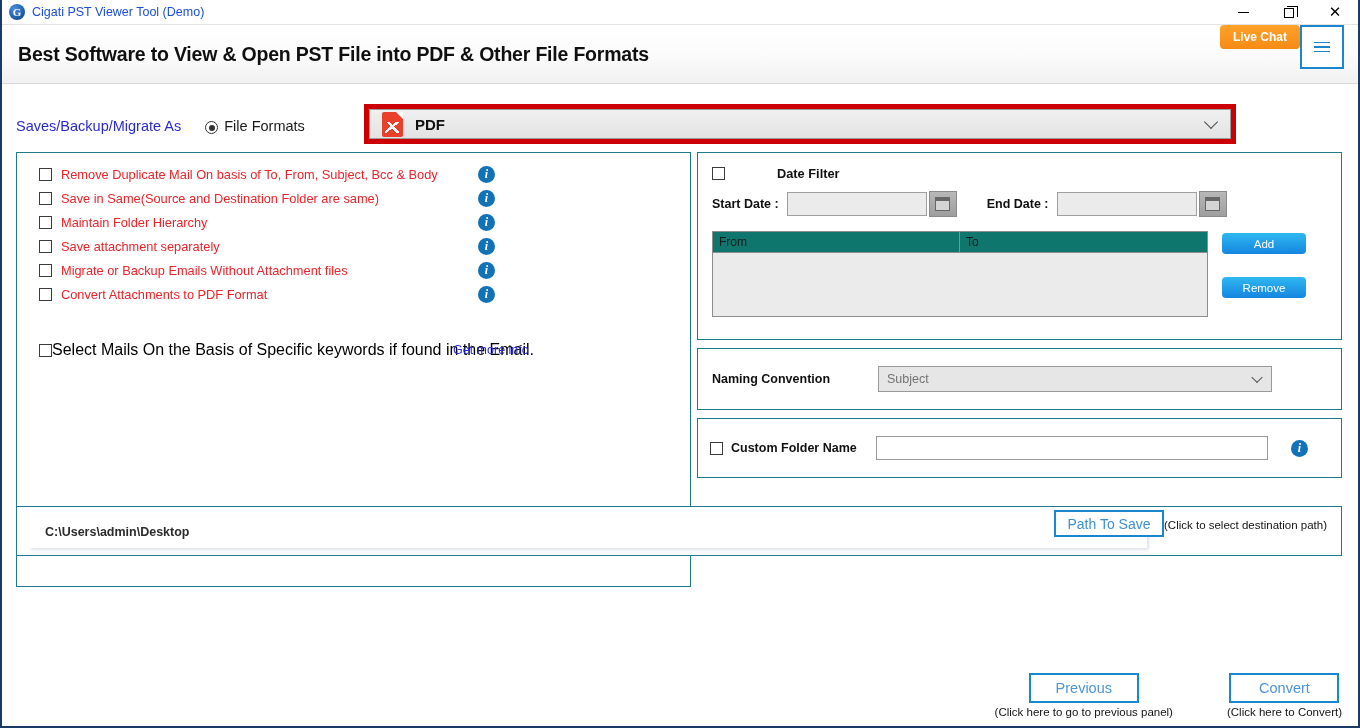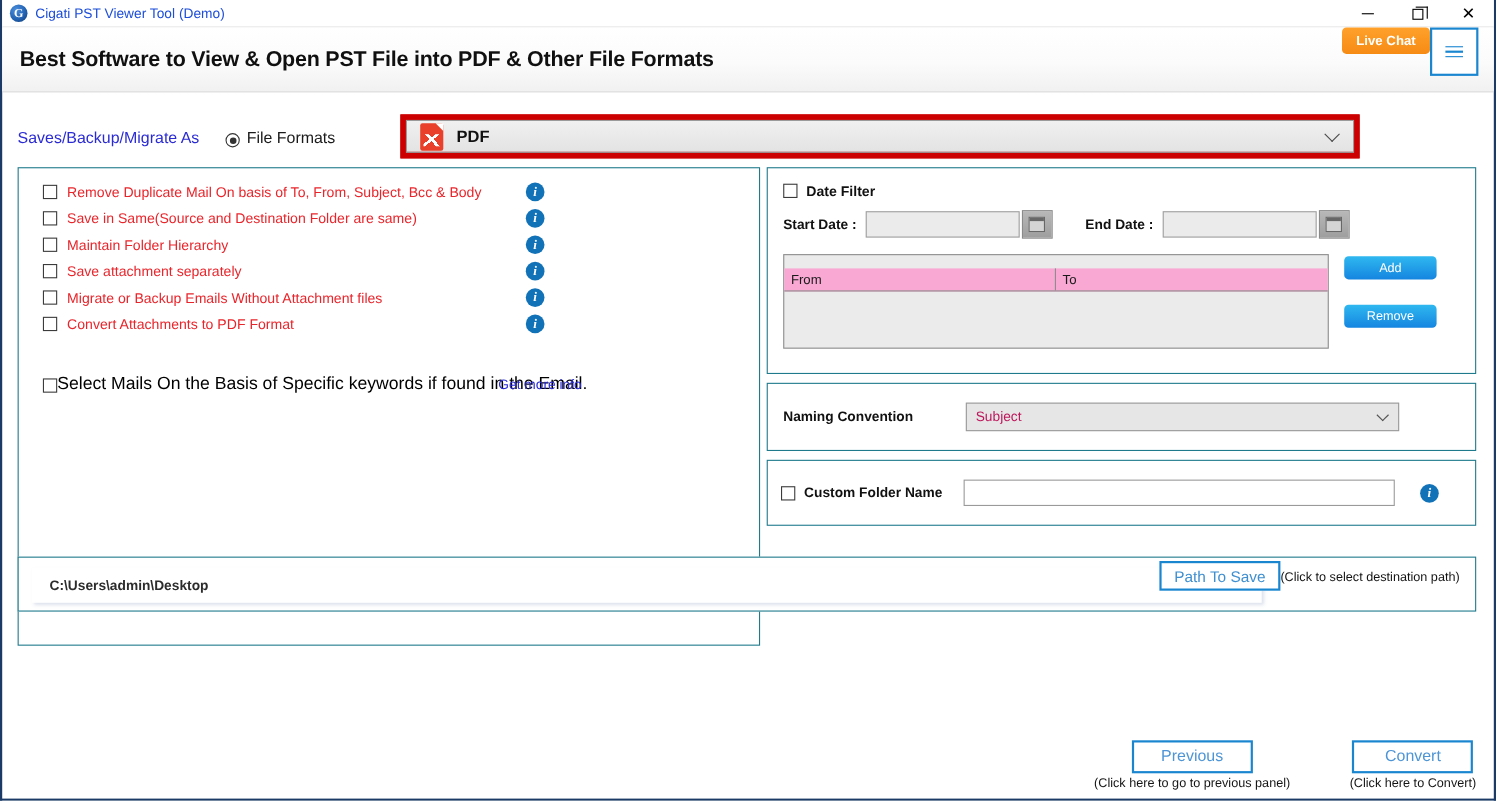--- a/index.html
+++ b/index.html
@@ -195,21 +195,21 @@
   .keyword-row {
     position: relative; display: flex; align-items: center;
     height: 24px; padding-left: 22px; margin-top: 32px;
   }
   .get-more {
     position: absolute; left: 436px;
     font-size: 12.5px; color: #2b2bd4; cursor: pointer;
   }
 
   
-  .date-filter-row { display: flex; align-items: center; padding: 13px 0 0 14px; }
+  .date-filter-row { display: flex; align-items: center; padding: 13px 0 0 14px; gap: 44px; }
   .date-filter-row .dl {
     margin-left: 8px; font-size: 12.8px; font-weight: bold; color: #111;
   }
   .date-fields { display: flex; align-items: center; padding: 10px 0 0 14px; }
   .df-label { font-size: 12.5px; font-weight: bold; color: #111; }
   .df-input {
     width: 140px; height: 24px; margin-left: 8px;
     background: #ebebeb; border: 1px solid #a0a0a0;
   }
   .cal-btn {
@@ -227,21 +227,21 @@
     content: ""; position: absolute; left: 0; right: 0; top: 0;
     height: 3px; background: #676767;
   }
   .df-label2 { font-size: 12.5px; font-weight: bold; color: #111; margin-left: 30px; }
 
   .grid-box {
     position: absolute; left: 14px; top: 78px;
     width: 496px; height: 86px;
     border: 1px solid #8d8d8d; background: #ebebeb;
   }
-  .grid-head { display: flex; height: 21px; background: #f9a8d4; border-bottom: 1px solid #8d8d8d; margin-top: 12px; }
+  .grid-head { display: flex; height: 21px; background: #0f766e; border-bottom: 1px solid #8d8d8d; }
   .grid-col {
     font-size: 12px; color: #1a1a1a; padding: 3px 0 0 6px;
   }
   .grid-col.from { width: 247px; border-right: 1px solid #8d8d8d; }
   .grid-col.to { flex: 1; }
 
   .side-btns { position: absolute; left: 524px; top: 80px; }
   .blue-btn {
     width: 84px; height: 21px;
     background: linear-gradient(to bottom, #2fb8f0 0%, #1585e0 100%);
@@ -253,21 +253,21 @@
   .blue-btn + .blue-btn { margin-top: 23px; }
 
   
   .name-row { display: flex; align-items: center; height: 100%; padding-left: 14px; }
   .name-label { font-size: 12.5px; font-weight: bold; color: #111; }
   .name-select {
     position: absolute; left: 180px; width: 394px; height: 26px;
     background: #e6e6e6; border: 1px solid #9a9a9a;
     display: flex; align-items: center; cursor: pointer;
   }
-  .name-select .val { margin-left: 8px; font-size: 12.5px; color: #be185d; }
+  .name-select .val { margin-left: 8px; font-size: 12.5px; color: #737373; }
   .name-select .caret {
     position: absolute; right: 10px; top: 50%;
     width: 8px; height: 8px;
     border-right: 1.4px solid #555; border-bottom: 1.4px solid #555;
     transform: translateY(-70%) rotate(45deg);
   }
 
   
   .cust-row { display: flex; align-items: center; height: 100%; padding-left: 12px; position: relative; }
   .cust-label { margin-left: 8px; font-size: 12.5px; font-weight: bold; color: #111; }

